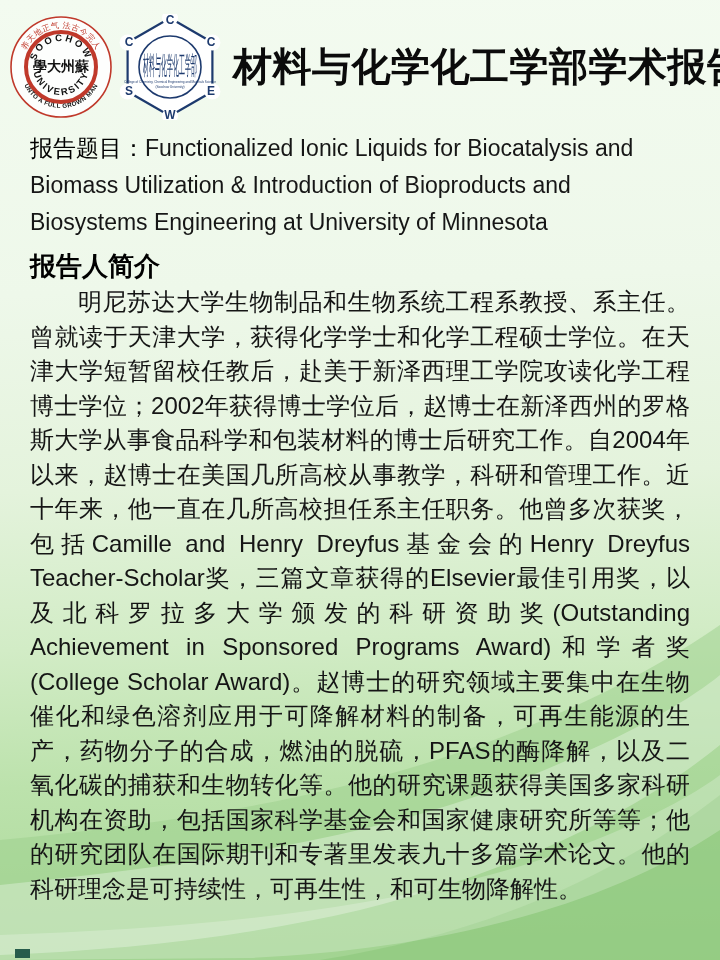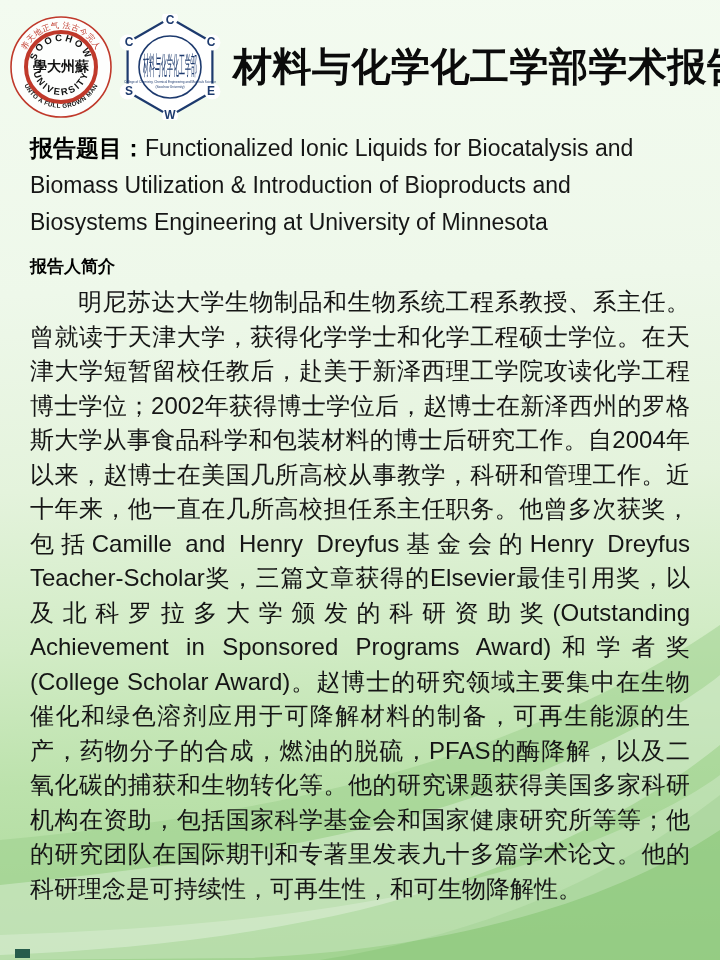--- a/index.html
+++ b/index.html
@@ -12,23 +12,23 @@
   .waves { position:absolute; left:0; bottom:0; width:720px; height:420px; z-index:1; }
   .content { position:relative; z-index:2; padding:0 30px; }
 
   .header { display:flex; align-items:center; padding-top:14px; margin-left:-20px; margin-right:-24px; }
   .seal  { width:102px; height:102px; flex:none; }
   .badge { width:106px; height:106px; flex:none; margin-left:5px; }
   .title { font-size:39px; font-weight:700; color:#0b0b0b; margin-left:10px; white-space:nowrap; letter-spacing:0.5px; }
 
   .info { margin-top:10px; font-size:23px; color:#161616; }
   .info .line { line-height:37px; }
-  .info b { font-weight:700; color:#000;text-align:right; }
+  .info b { font-weight:400; color:#000;text-align:right; }
 
-  .bio-heading { margin-top:7px; font-size:17px; font-weight:700; line-height:37px; color:#000; }
+  .bio-heading { margin-top:7px; font-size:26px; font-weight:700; line-height:37px; color:#000; }
   .bio-text { font-size:24px; line-height:34.5px; text-align:justify; text-indent:2em; color:#151515; }
 
   .corner-mark { position:absolute; left:15px; bottom:2px; width:15px; height:9px; background:#265c4b; z-index:3; }
 
   svg text { font-family:"Liberation Sans","DejaVu Sans",sans-serif; }
 </style>
 </head>
 <body>
 
 <div class="poster">

